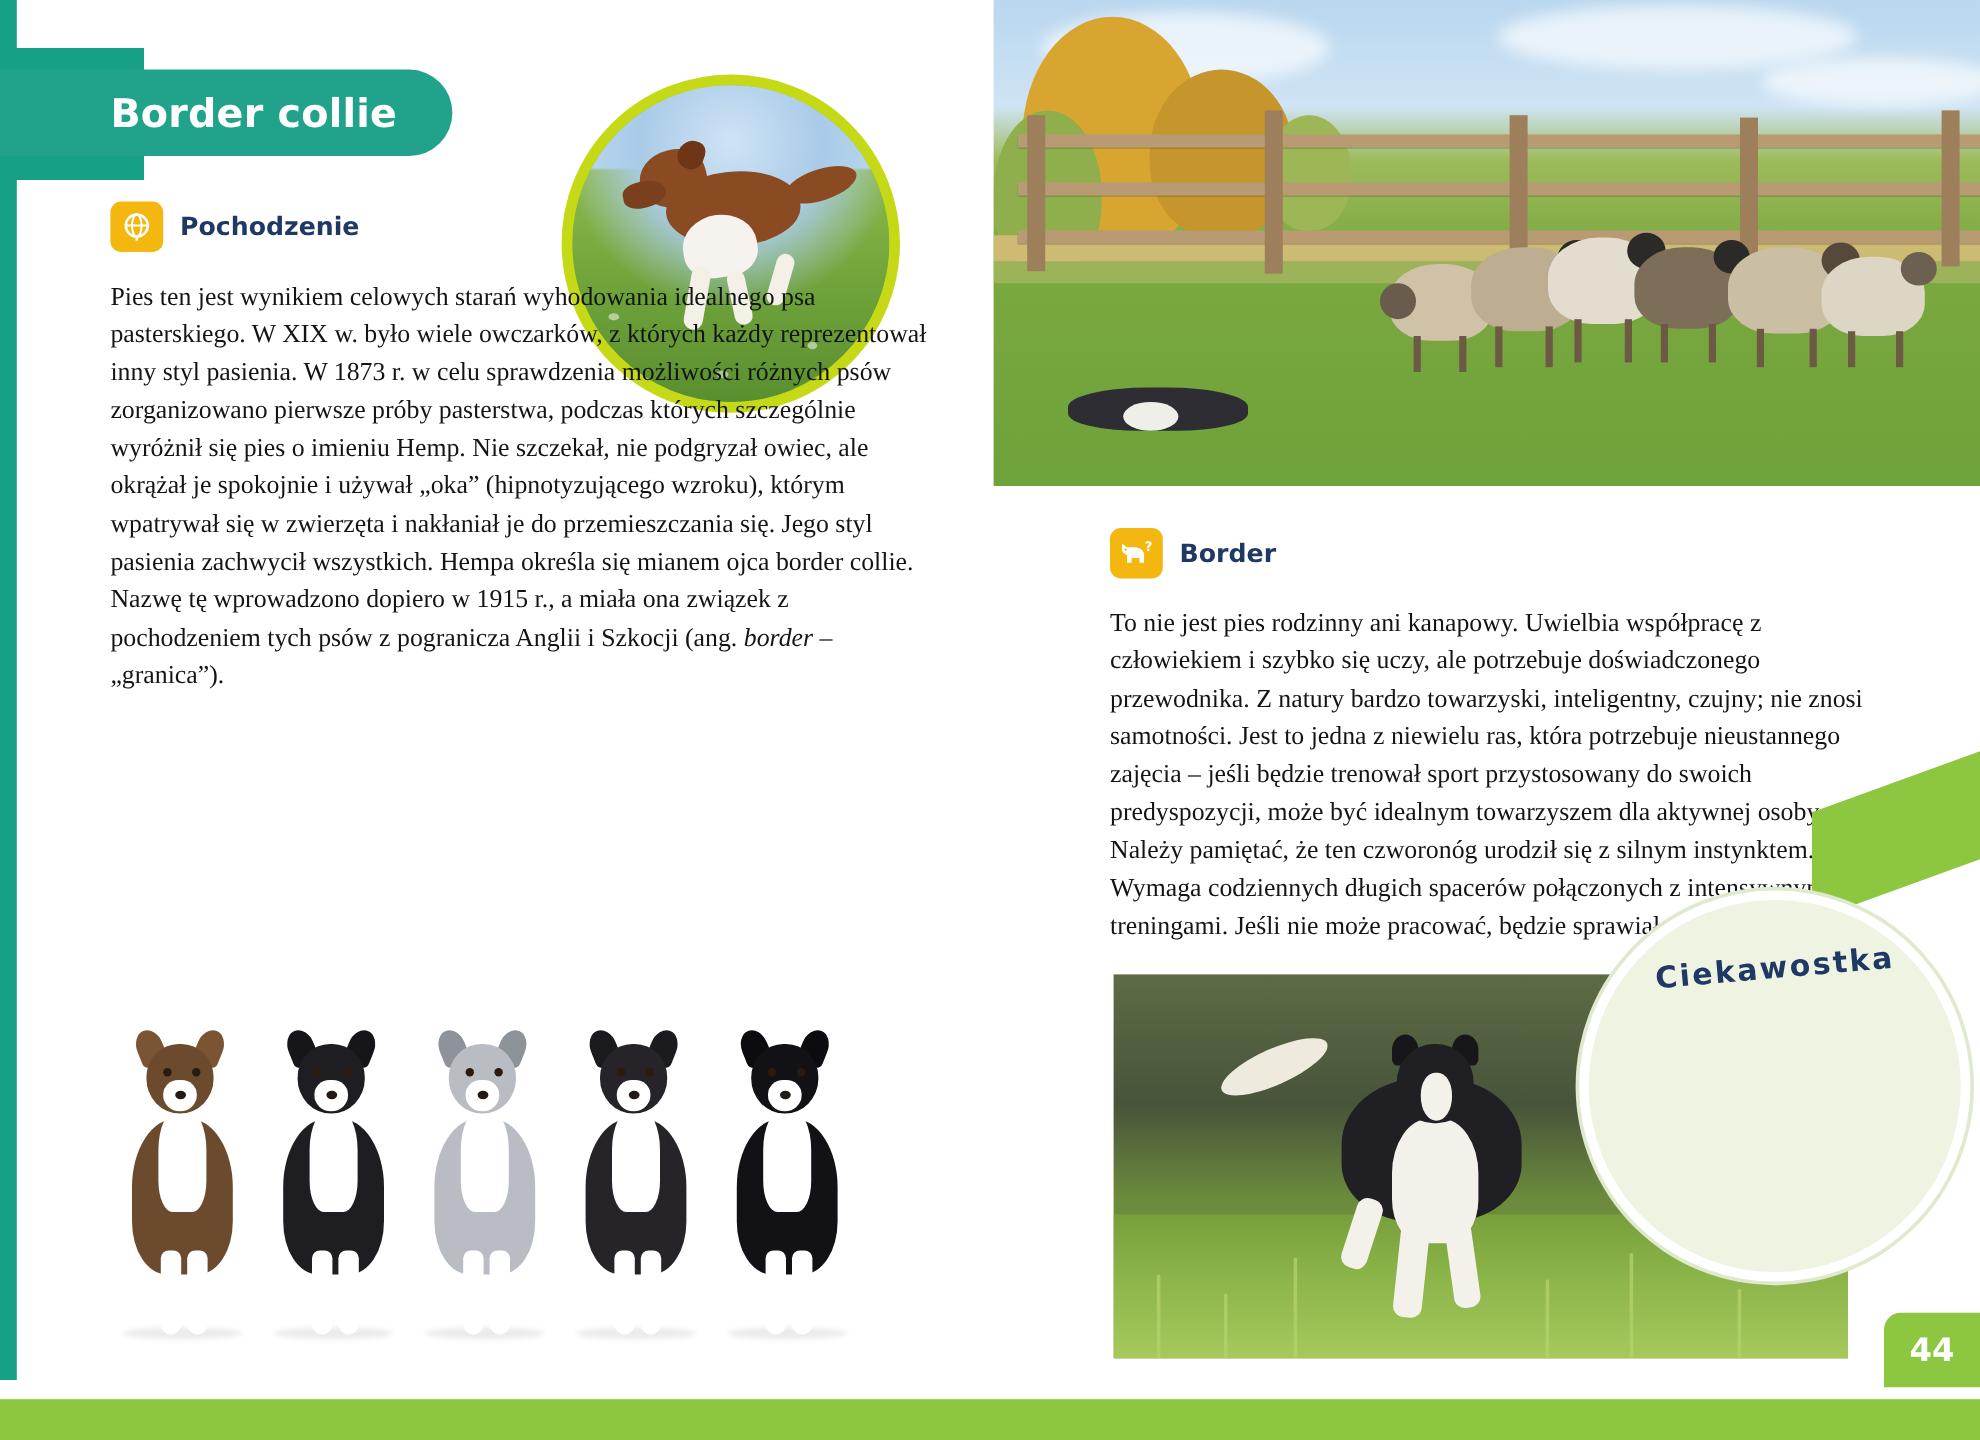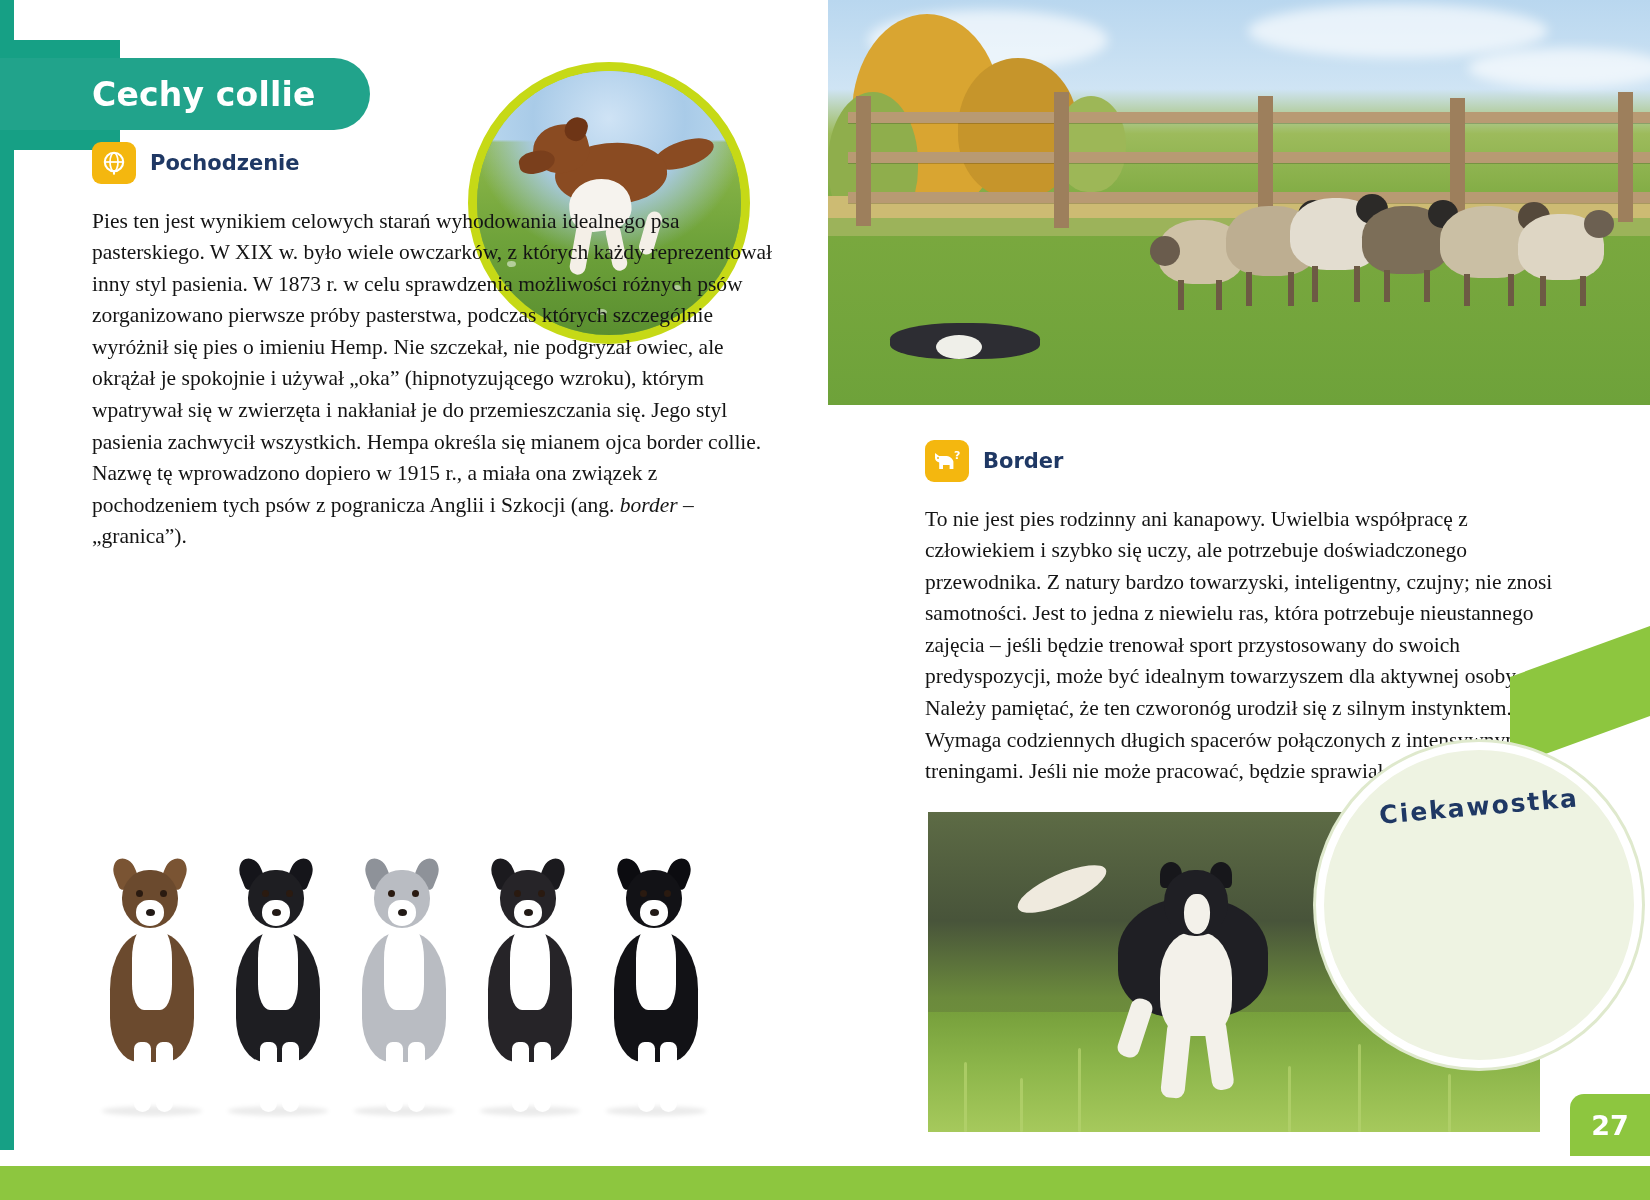--- a/index.html
+++ b/index.html
@@ -57,21 +57,21 @@
     font-weight: bold;
     font-size: 33px;
     color: #ffffff;
     letter-spacing: .2px;
   }
 
   
   .left-col {
     position: absolute;
     left: 92px;
-    top: 142px;
+    top: 168px;
     width: 630px;
   }
   .section-head {
     display: flex;
     align-items: center;
     gap: 14px;
     margin-bottom: 8px;
   }
   .badge-icon {
     width: 44px; height: 42px;
@@ -428,21 +428,21 @@
   }
 </style>
 </head>
 <body>
 
 <div class="page-left-band"></div>
 <div class="teal-corner"></div>
 <div class="page-bottom-band"></div>
 
 <div class="title-chip">
-  <h1>Cechy collie</h1>
+  <h1>Border collie</h1>
 </div>
 
 <div class="circle-photo">
   <div class="circle-inner">
     <div class="meadow-fleck" style="left:30px;top:190px;width:9px;height:6px;"></div>
     <div class="meadow-fleck" style="left:196px;top:214px;width:8px;height:6px;"></div>
     <div class="meadow-fleck" style="left:120px;top:238px;width:10px;height:6px;"></div>
     <div class="cp-dog-tail"></div>
     <div class="cp-dog-body"></div>
     <div class="cp-dog-chest"></div>
@@ -644,13 +644,13 @@
   <div class="pr-blade" style="left:430px;height:88px;"></div>
   <div class="pr-blade" style="left:520px;height:58px;"></div>
 </div>
 
 <div class="green-tail"></div>
 
 <div class="fact-bubble">
   <div class="fact-title">Ciekawostka</div>
 </div>
 
-<div class="page-num">27</div>
+<div class="page-num">44</div>
 
 </body></html>

